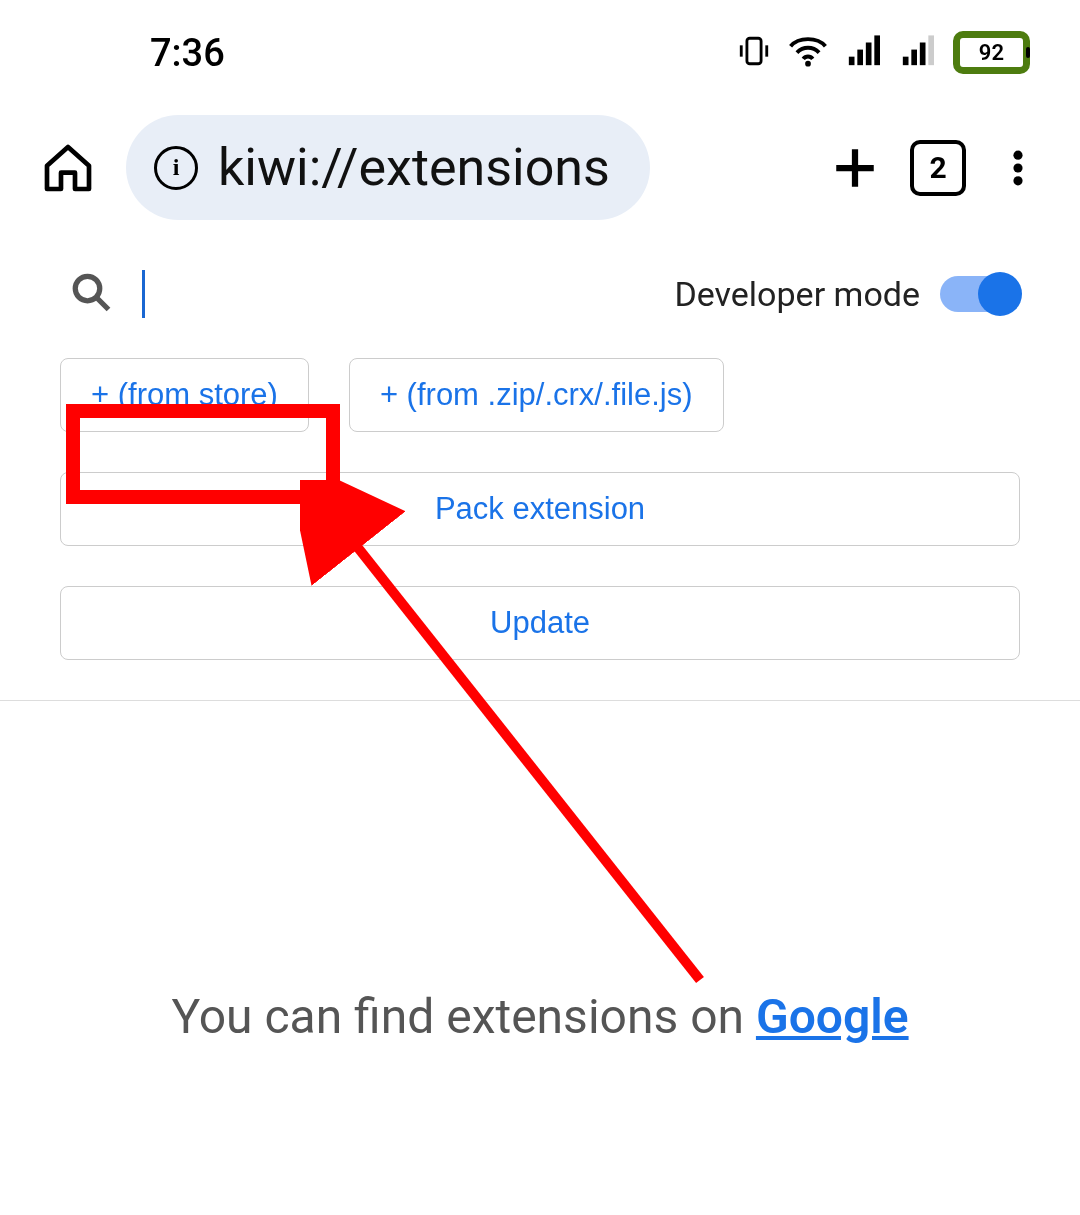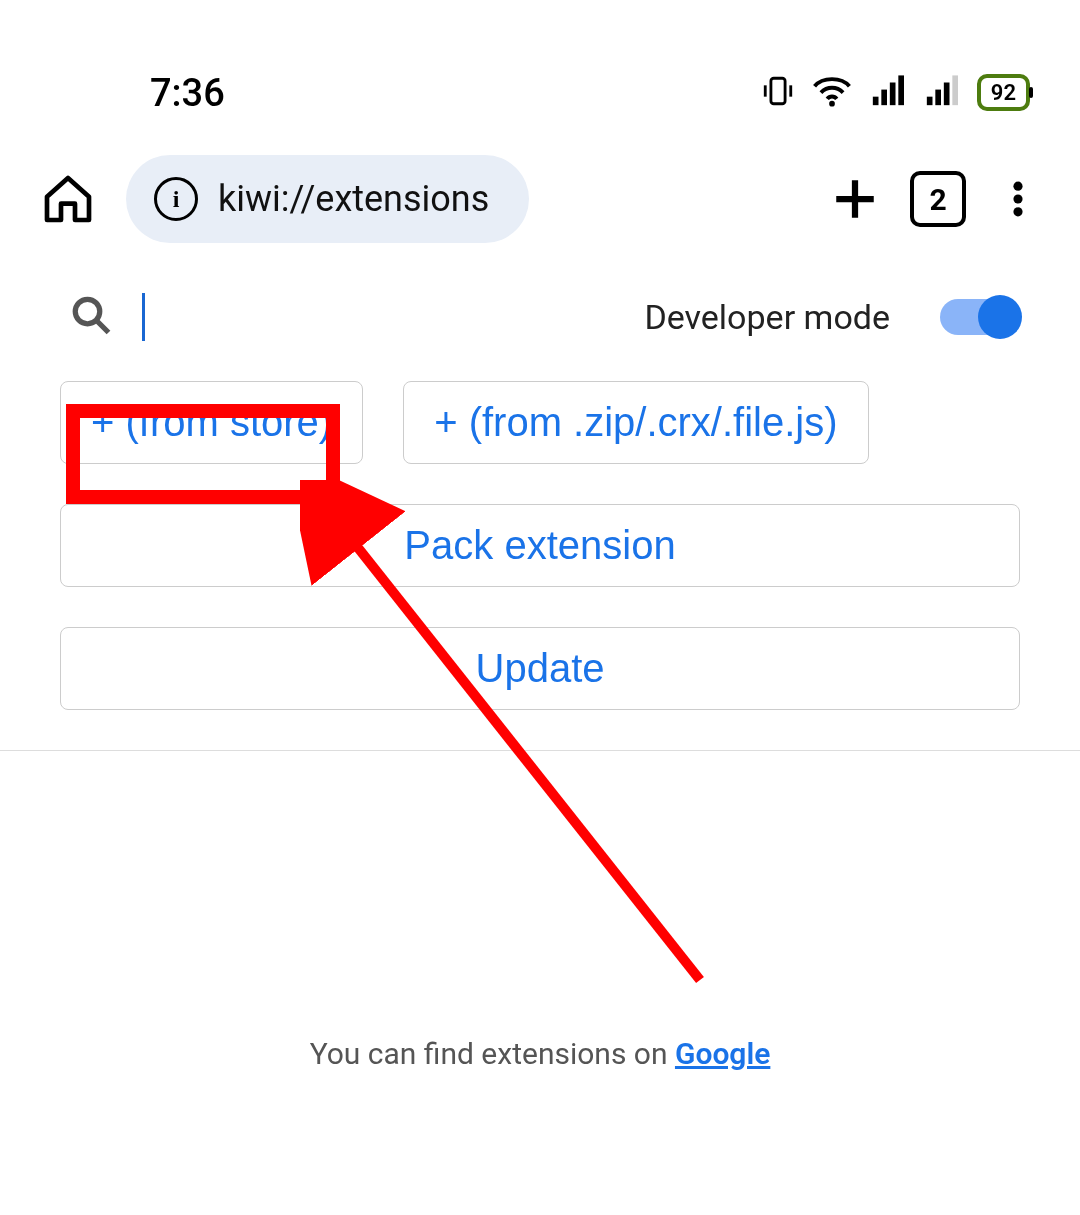--- a/index.html
+++ b/index.html
@@ -10,36 +10,35 @@
     height: 1215px;
     position: relative;
     overflow: hidden;
   }
   .status-bar {
     display: flex;
     justify-content: space-between;
     align-items: center;
     padding: 20px 50px 10px 150px;
     height: 95px;
-    margin-top: 40px;
   }
   .status-time {
     font-size: 38px;
     font-weight: 500;
     color: #000;
   }
   .status-icons {
     display: flex;
     align-items: center;
     gap: 18px;
   }
   .battery-box {
-    border: 4px solid #4d7c0f;
+    border: 7px solid #4d7c0f;
     border-radius: 10px;
-    padding: 2px 10px;
+    padding: 2px 19px;
     font-size: 22px;
     font-weight: 600;
     position: relative;
   }
   .battery-box::after {
     content: "";
     position: absolute;
     right: -7px;
     top: 30%;
     width: 4px;
@@ -68,39 +67,38 @@
     border: 3px solid #000;
     border-radius: 50%;
     display: flex;
     align-items: center;
     justify-content: center;
     font-weight: 600;
     font-size: 24px;
     font-family: Georgia, serif;
   }
   .url-text {
-    font-size: 36px;
+    font-size: 52px;
     color: #111;
   }
   .tabs-box {
     width: 56px; height: 56px;
     border: 4px solid #000;
     border-radius: 10px;
     display: flex;
     align-items: center;
     justify-content: center;
     font-size: 30px;
     font-weight: 700;
   }
   .spacer { flex: 1; }
   .toolbar {
     padding: 20px 60px 10px 70px;
     display: flex;
     align-items: center;
-    gap: 30px;
   }
   .search-wrap {
     display: flex;
     align-items: center;
     gap: 30px;
     flex: 1;
   }
   .cursor-line {
     width: 3px;
     height: 48px;
@@ -134,35 +132,35 @@
     display: flex;
     gap: 40px;
     margin-bottom: 40px;
   }
   .btn-row:last-child { margin-bottom: 10px; flex-direction: column; }
   .chip-btn {
     border: 1px solid #ccc;
     border-radius: 8px;
     background: #fff;
     color: #1a73e8;
-    font-size: 40px;
+    font-size: 31px;
     font-weight: 500;
     padding: 18px 30px;
     cursor: pointer;
     white-space: nowrap;
   }
   .highlight-box {
     position: absolute;
     border: 14px solid #f00;
     pointer-events: none;
   }
   .empty-msg {
     text-align: center;
     padding: 280px 50px 0 50px;
-    font-size: 30px;
+    font-size: 48px;
     color: #555;
     line-height: 1.5;
   }
   .empty-msg a {
     color: #1a73e8;
     text-decoration: underline;
     font-weight: 600;
   }
   .arrow-svg {
     position: absolute;

